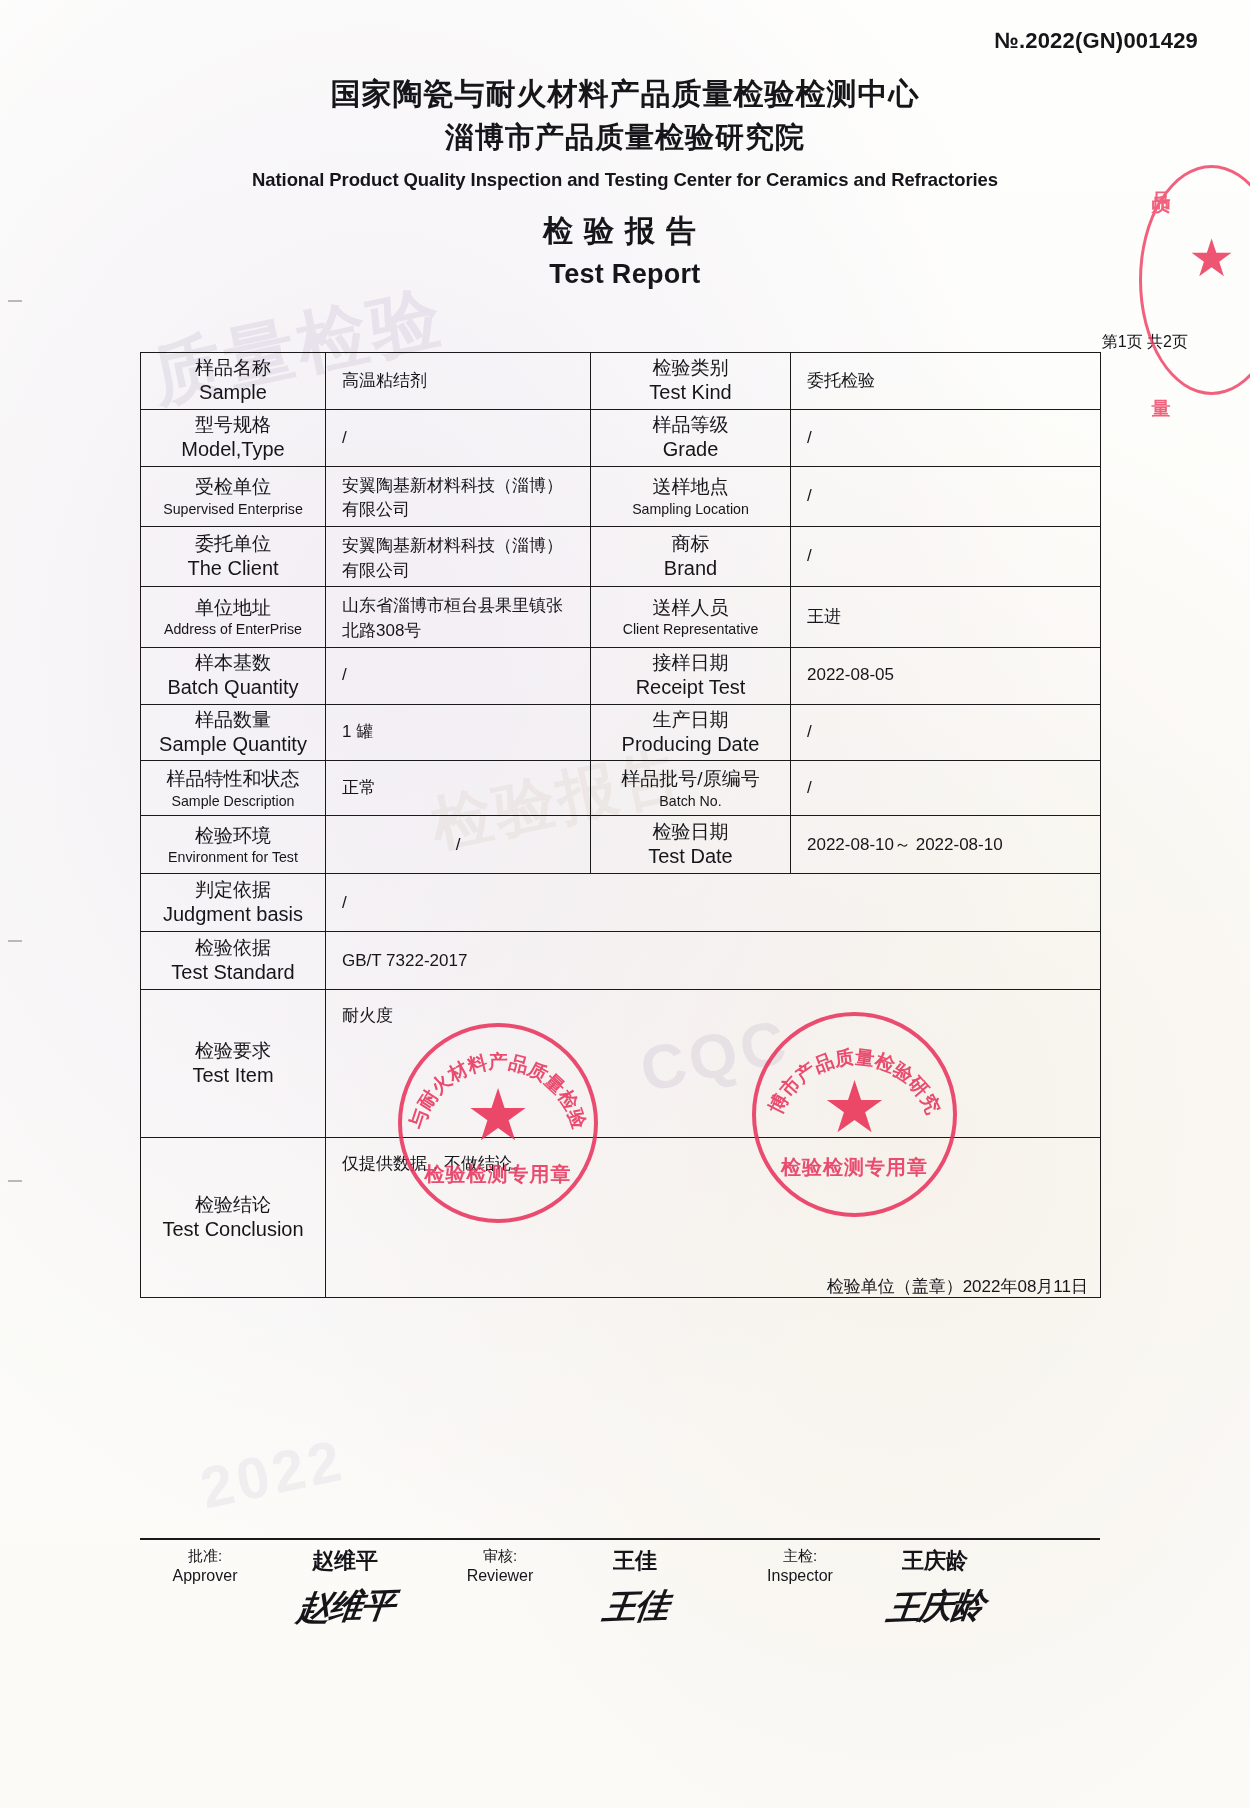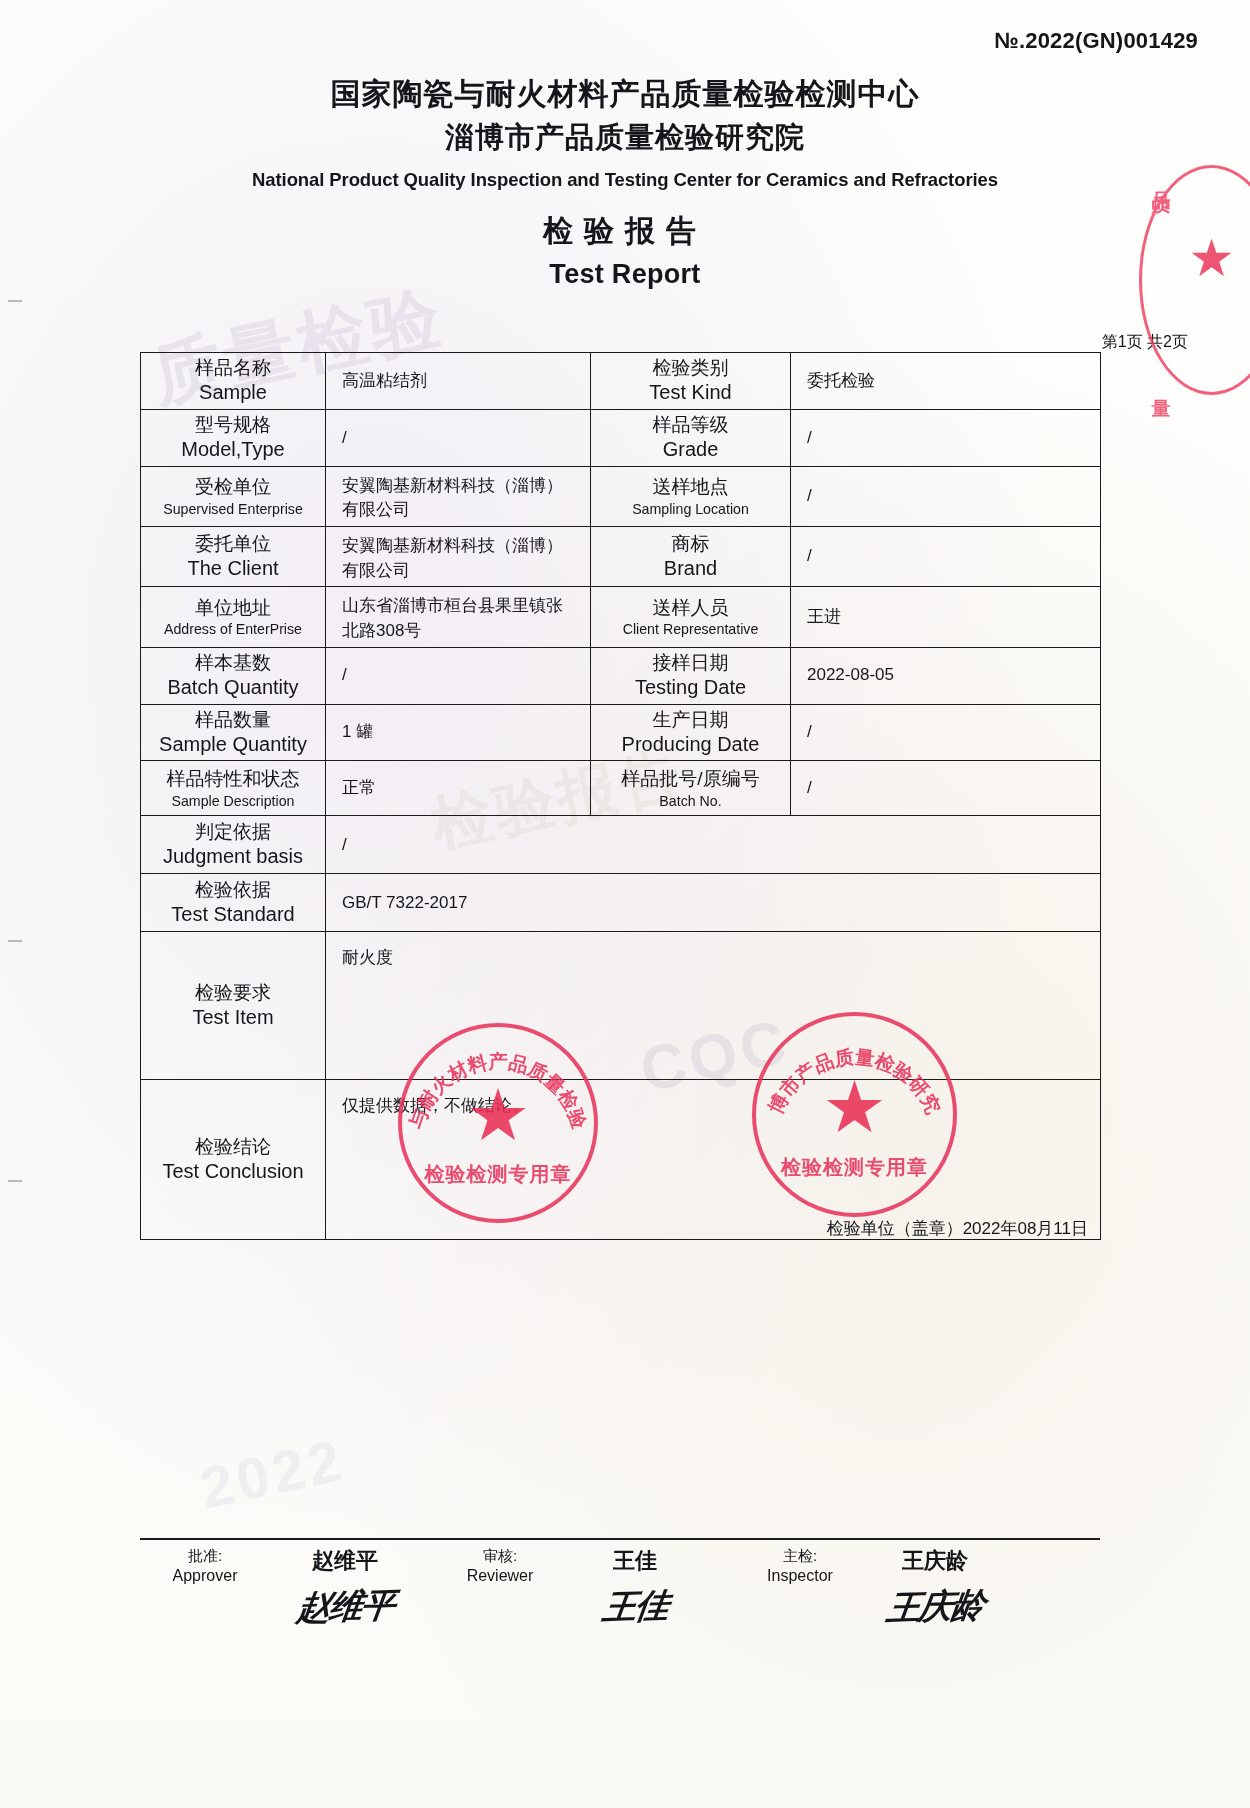--- a/index.html
+++ b/index.html
@@ -321,21 +321,21 @@
       </tr>
 
       <tr>
         <td class="lbl" style="height:55px">
           <span class="cn">样本基数</span>
           <span class="en">Batch Quantity</span>
         </td>
         <td class="val">/</td>
         <td class="lbl">
           <span class="cn">接样日期</span>
-          <span class="en">Testing Date</span>
+          <span class="en">Receipt Test</span>
         </td>
         <td class="val">2022-08-05</td>
       </tr>
 
       <tr>
         <td class="lbl" style="height:55px">
           <span class="cn">样品数量</span>
           <span class="en">Sample Quantity</span>
         </td>
         <td class="val">1 罐</td>
@@ -352,20 +352,32 @@
           <span class="en">Sample Description</span>
         </td>
         <td class="val">正常</td>
         <td class="lbl narrow">
           <span class="cn">样品批号/原编号</span>
           <span class="en">Batch No.</span>
         </td>
         <td class="val">/</td>
       </tr>
 
+      <tr>
+        <td class="lbl narrow" style="height:58px">
+          <span class="cn">检验环境</span>
+          <span class="en">Environment for Test</span>
+        </td>
+        <td class="val center">/</td>
+        <td class="lbl">
+          <span class="cn">检验日期</span>
+          <span class="en">Test Date</span>
+        </td>
+        <td class="val">2022-08-10～ 2022-08-10</td>
+      </tr>
 
       <tr>
         <td class="lbl" style="height:58px">
           <span class="cn">判定依据</span>
           <span class="en">Judgment basis</span>
         </td>
         <td class="val" colspan="3">/</td>
       </tr>
 
       <tr>

